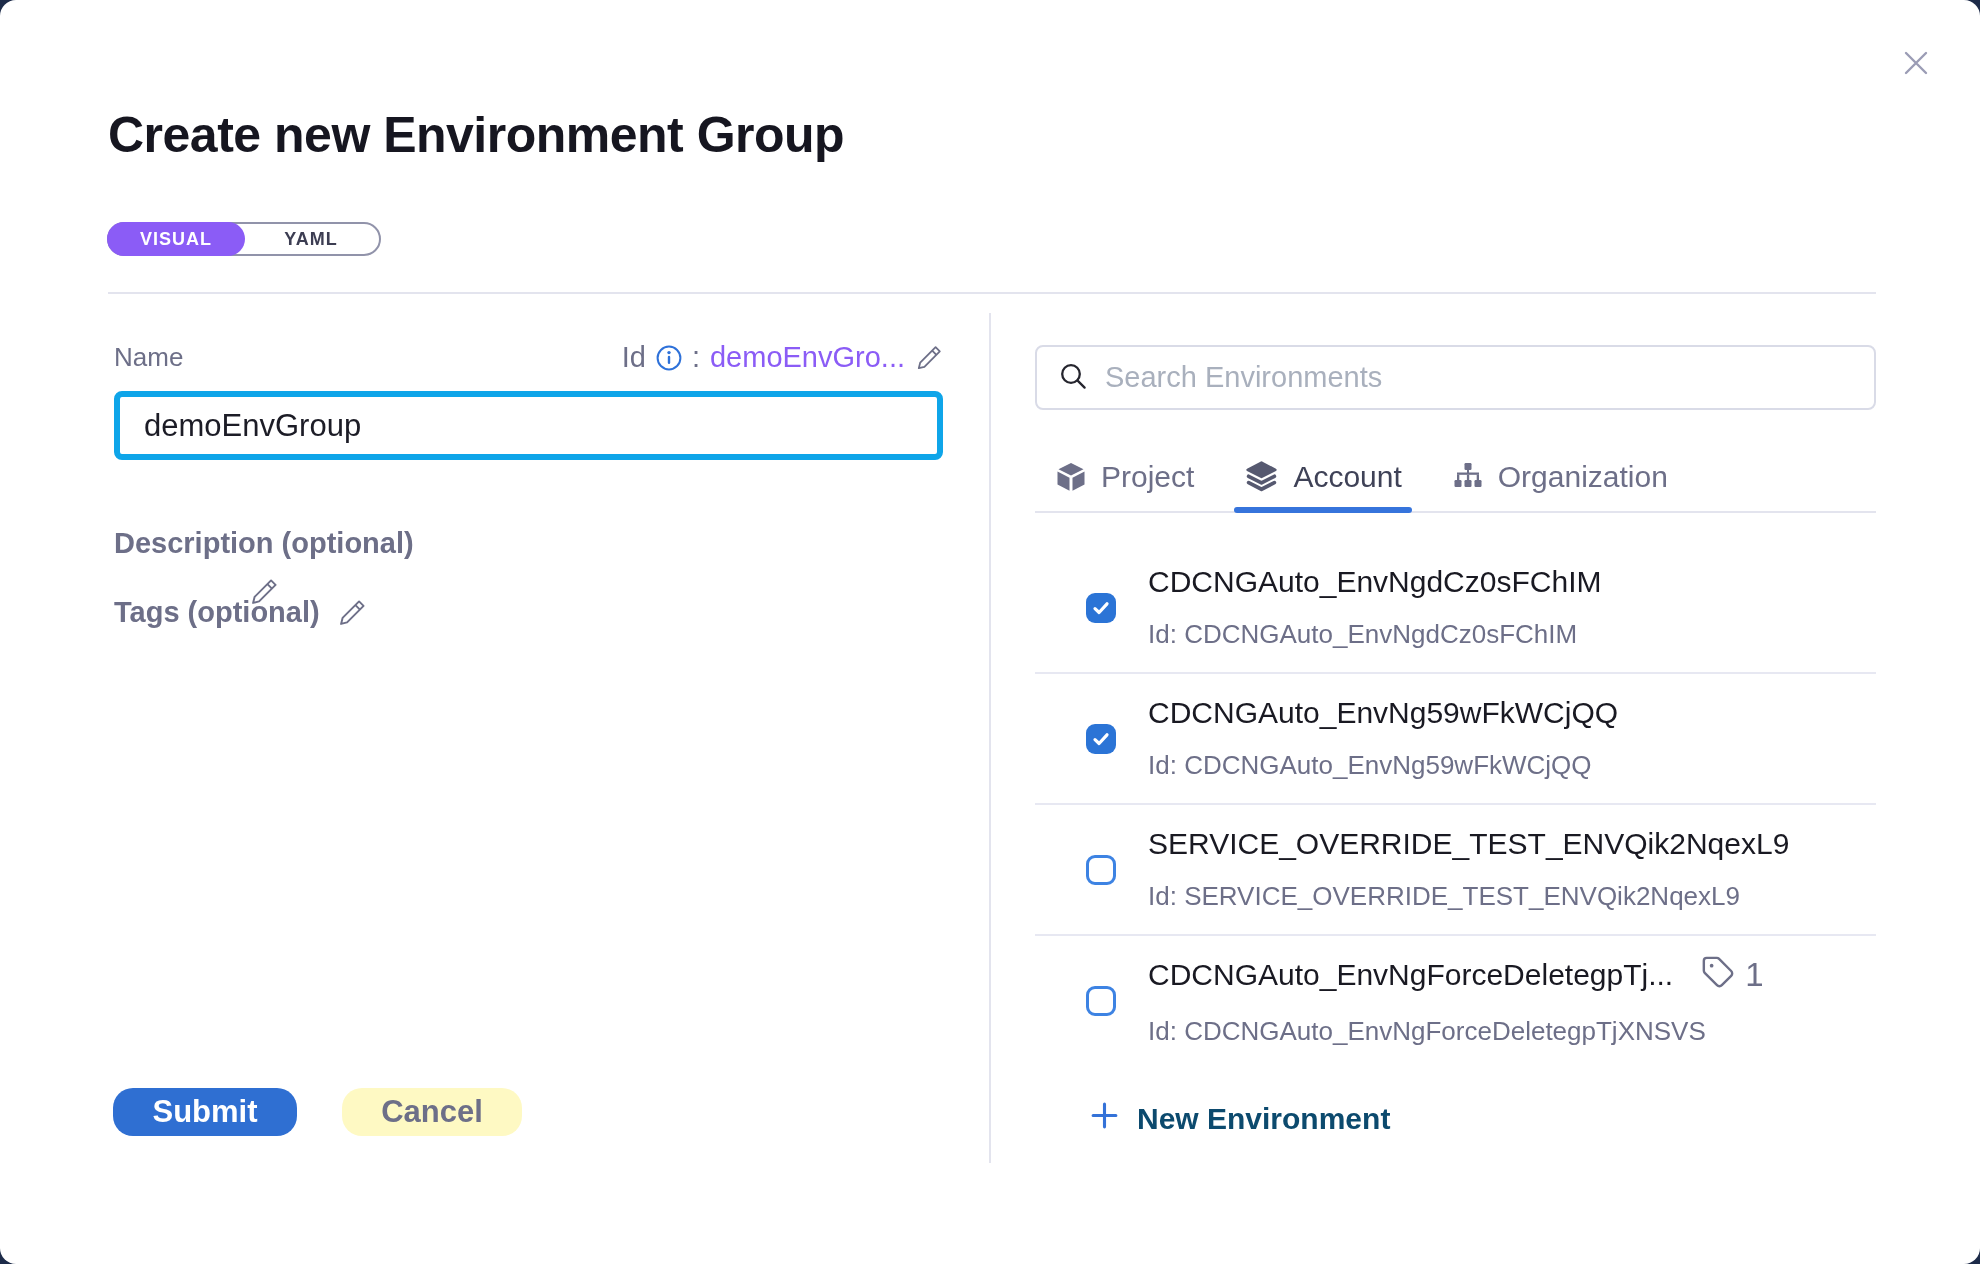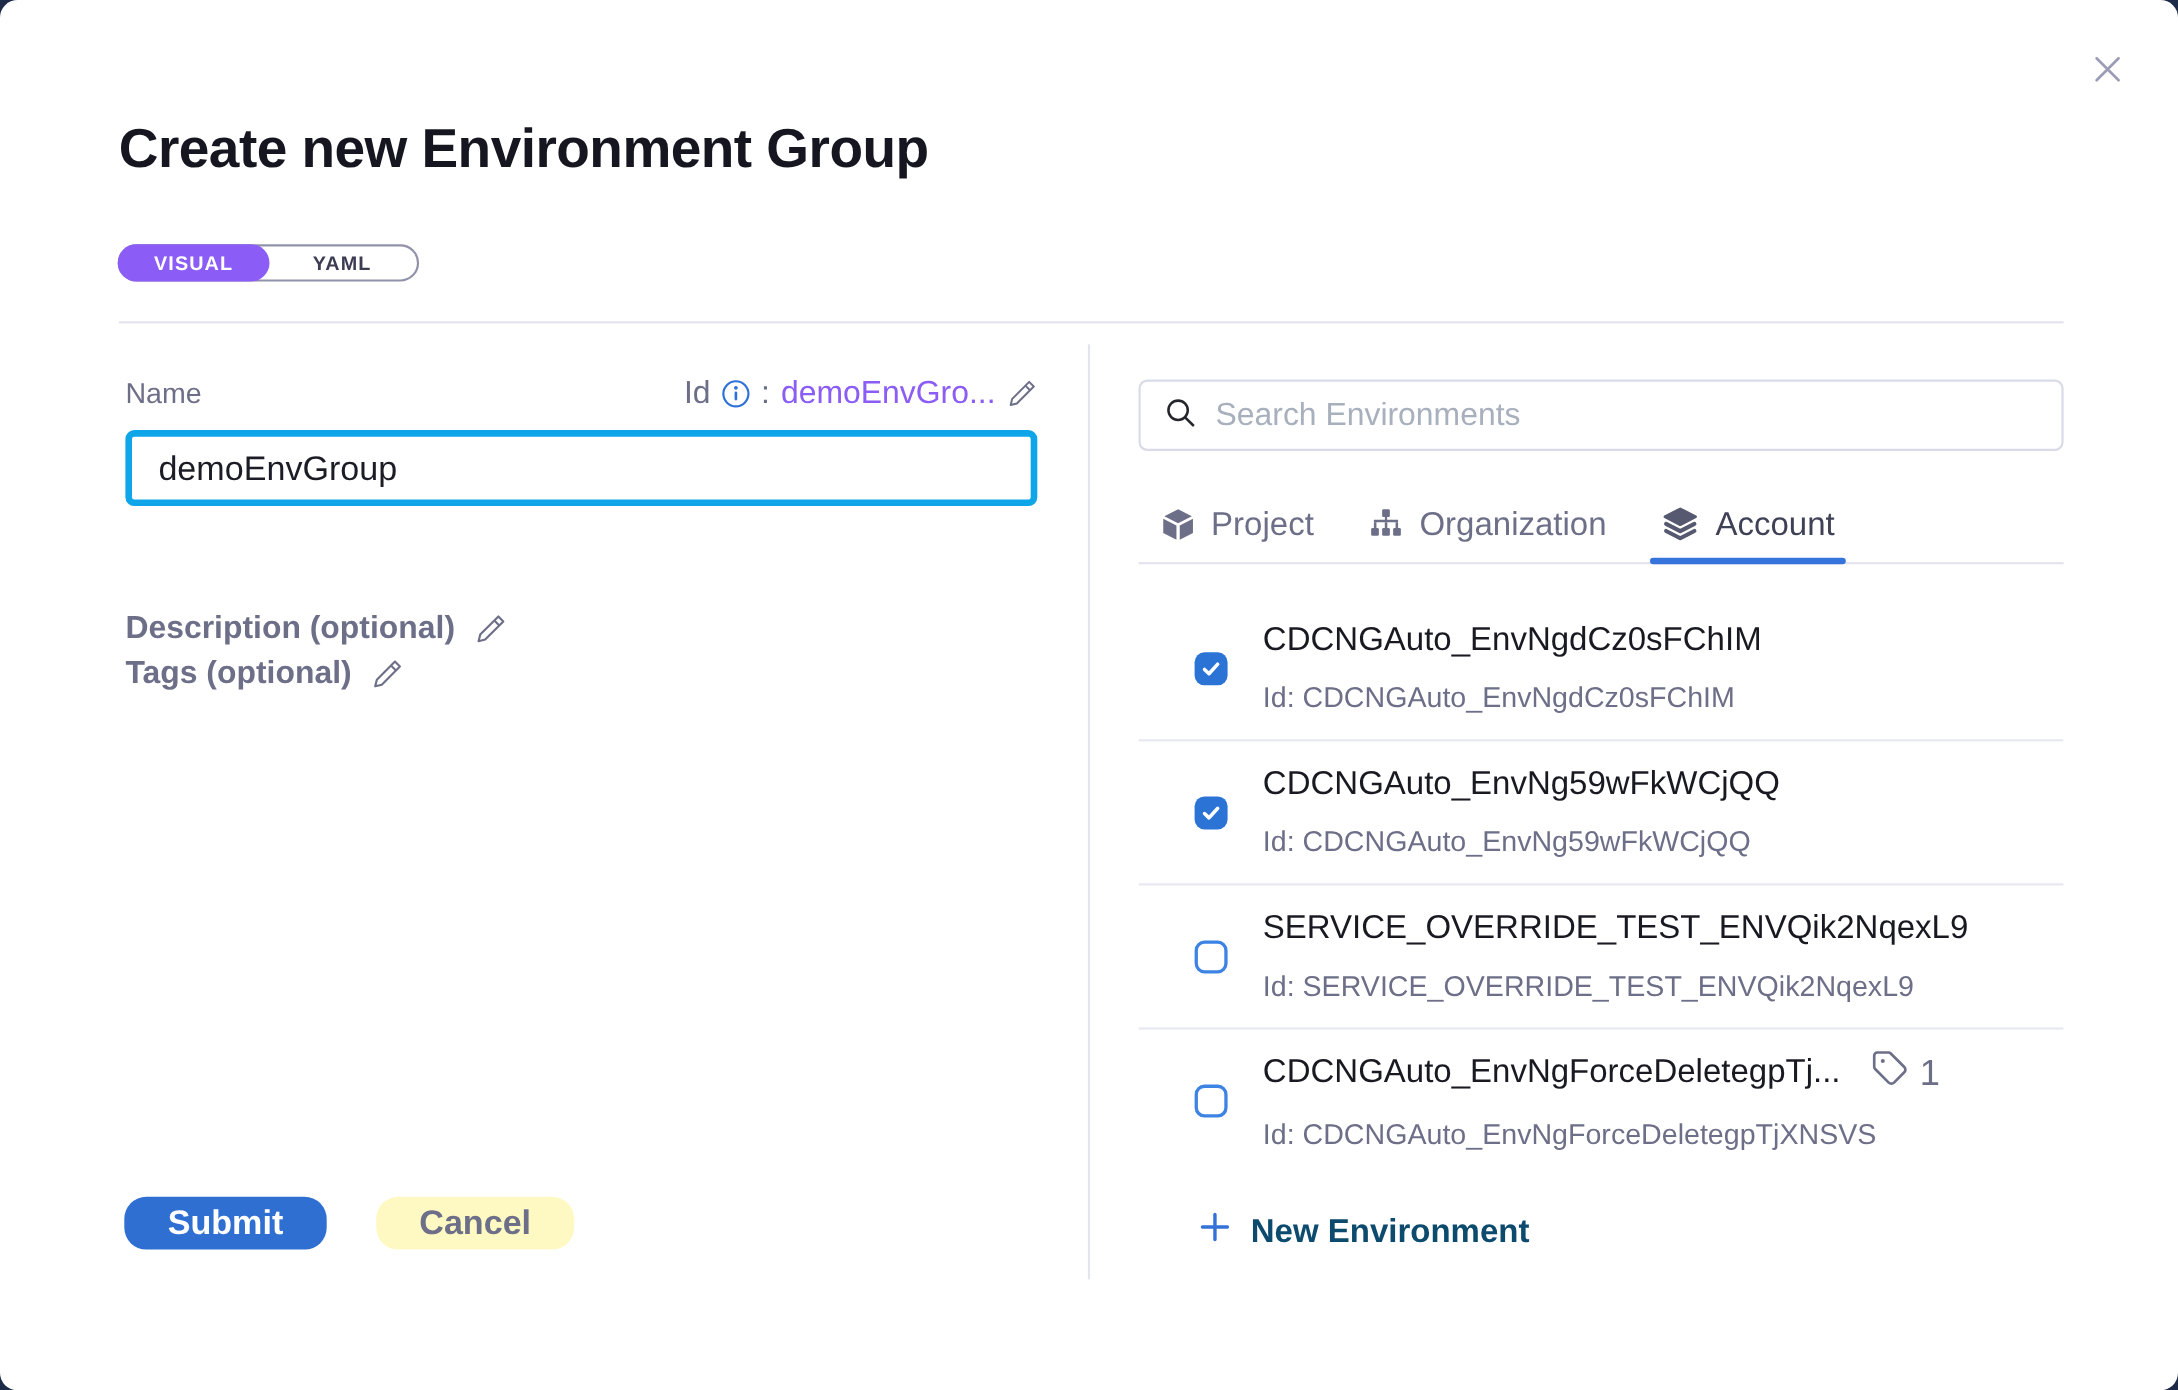--- a/index.html
+++ b/index.html
@@ -56,21 +56,21 @@
   .name-input {
     position: absolute; left: 114px; top: 391px; width: 829px; height: 69px;
     border: 6px solid #0ea5e9; border-radius: 8px; padding: 0 24px;
     font-size: 31px; color: #1c1c26; outline: none;
     font-family: "Liberation Sans", "DejaVu Sans", sans-serif;
   }
   .field-row {
     position: absolute; left: 114px; display: flex; align-items: center; gap: 17px;
     font-size: 29px; font-weight: 700; color: #6d6f88;
   }
-  .desc-row { top: 555px; }
+  .desc-row { top: 527px; flex-direction: column; }
   .tags-row { top: 596px; }
   .btn {
     position: absolute; top: 1088px; height: 48px; border: none; border-radius: 20px;
     font-size: 31px; font-weight: 700; cursor: pointer;
     font-family: "Liberation Sans", "DejaVu Sans", sans-serif;
   }
   .submit-btn { left: 113px; width: 184px; background: #2f6fd2; color: #ffffff; }
   .cancel-btn { left: 342px; width: 180px; background: #fef9c3; color: #6d6f88; }
   
   .search-box {
@@ -209,43 +209,43 @@
       <div class="tab">
         <span class="tab-icon">
           <svg width="32" height="32" viewBox="0 0 32 32" fill="#6d6f88">
             <path d="M16 2l12.5 6.3L16 14.6 3.5 8.3 16 2z"></path>
             <path d="M2.5 10.6l12 6.1v13l-12-6.1v-13z"></path>
             <path d="M29.5 10.6l-12 6.1v13l12-6.1v-13z"></path>
           </svg>
         </span>
         <span>Project</span>
       </div>
+      <div class="tab active">
+        <span class="tab-icon">
+          <svg width="35" height="35" viewBox="0 0 34 34" fill="none">
+            <path d="M17 3.5L30.5 10.5 17 17.5 3.5 10.5 17 3.5z" fill="#565970" stroke="#565970" stroke-width="2.4" stroke-linejoin="round"></path>
+            <path d="M4.5 16.8L17 23.2 29.5 16.8" stroke="#565970" stroke-width="3.6" stroke-linecap="round" stroke-linejoin="round"></path>
+            <path d="M4.5 23L17 29.4 29.5 23" stroke="#565970" stroke-width="3.6" stroke-linecap="round" stroke-linejoin="round"></path>
+          </svg>
+        </span>
+        <span>Account</span>
+      </div>
       <div class="tab">
         <span class="tab-icon">
           <svg width="32" height="32" viewBox="0 0 32 32" fill="#6d6f88">
             <rect x="12.5" y="2" width="7" height="7" rx="1.2"></rect>
             <path d="M15 9h2v3.5h-2z"></path>
             <path d="M5 11.5h22v2.3H5z"></path>
             <path d="M5 13.8h2.3V19H5zM14.9 13.8h2.3V19h-2.3zM24.7 13.8H27V19h-2.3z"></path>
             <rect x="2.5" y="19" width="7" height="7" rx="1.2"></rect>
             <rect x="12.5" y="19" width="7" height="7" rx="1.2"></rect>
             <rect x="22.5" y="19" width="7" height="7" rx="1.2"></rect>
           </svg>
         </span>
         <span>Organization</span>
-      </div>
-      <div class="tab active">
-        <span class="tab-icon">
-          <svg width="35" height="35" viewBox="0 0 34 34" fill="none">
-            <path d="M17 3.5L30.5 10.5 17 17.5 3.5 10.5 17 3.5z" fill="#565970" stroke="#565970" stroke-width="2.4" stroke-linejoin="round"></path>
-            <path d="M4.5 16.8L17 23.2 29.5 16.8" stroke="#565970" stroke-width="3.6" stroke-linecap="round" stroke-linejoin="round"></path>
-            <path d="M4.5 23L17 29.4 29.5 23" stroke="#565970" stroke-width="3.6" stroke-linecap="round" stroke-linejoin="round"></path>
-          </svg>
-        </span>
-        <span>Account</span>
       </div>
     </div>
 
   <div class="env-list" id="env-list">
       <div class="env-row">
         <span class="checkbox checked">
           <svg width="20" height="20" viewBox="0 0 20 20" fill="none">
             <path d="M4 10.6l4.1 3.9L16 5.8" stroke="#ffffff" stroke-width="3.2" stroke-linecap="round" stroke-linejoin="round"></path>
           </svg>
         </span>

